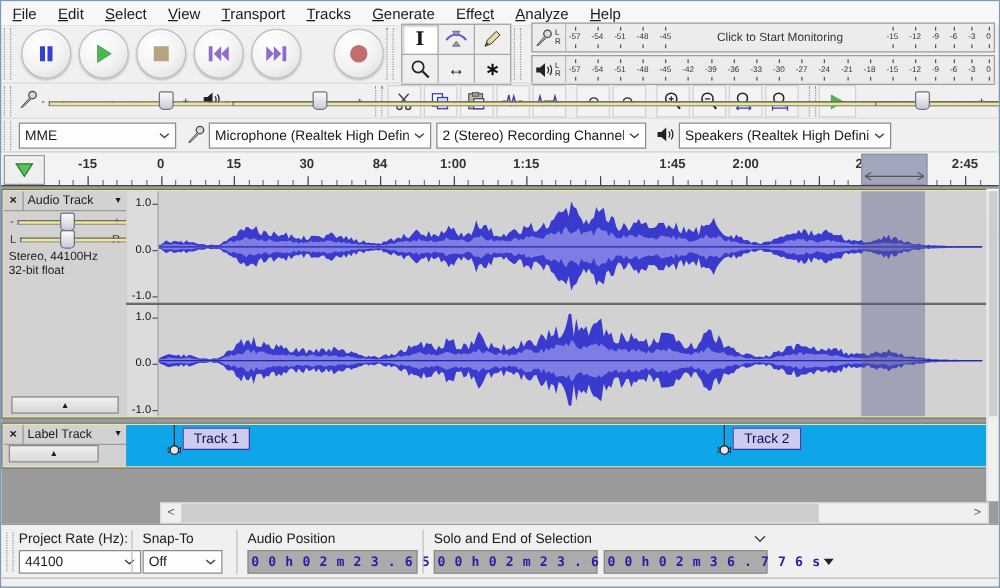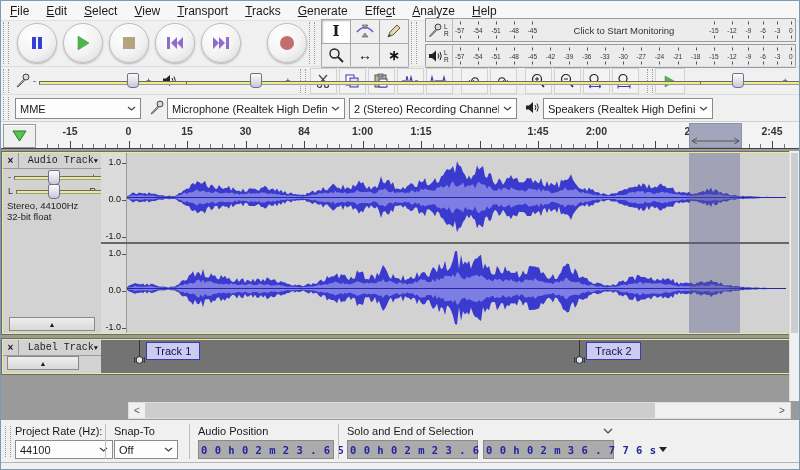--- a/index.html
+++ b/index.html
@@ -75,21 +75,21 @@
   
   .trackarea{position:absolute;left:0;top:147px;width:100%;height:271px;background:#9a9a9a;border-top:1px solid #444;}
   .track{position:absolute;left:0;width:790px;border:1px solid #6b6b6b;
          box-shadow:inset 0 0 0 1px #eeea86;background:#d2d2d2;box-sizing:border-box;}
   .audio-track{top:2px;height:184px;}
   .label-track{top:189px;height:37px;}
   .tcp{position:absolute;left:1px;top:1px;bottom:1px;width:98px;background:#d2d2d2;border-right:1px solid #8a8a8a;font-size:10px;}
   .tcp-head{display:flex;height:15px;border-bottom:1px solid #9a9a9a;align-items:stretch;}
   .tcp-x{width:15px;border-right:1px solid #9a9a9a;display:flex;align-items:center;justify-content:center;
          font-size:10px;font-weight:bold;cursor:pointer;}
-  .tcp-title{flex:1;display:flex;align-items:center;justify-content:flex-end;padding:0 3px;cursor:pointer;font-size:10px;font-family:Liberation Mono, monospace;}
+  .tcp-title{flex:1;display:flex;align-items:center;justify-content:space-between;padding:0 3px;cursor:pointer;font-size:10px;}
   .tcp-title .dd{font-size:7px;}
   .ms-row{display:flex;gap:2px;padding:1px 2px;}
   .msbtn{flex:1;height:13px;border:1px solid #8a8a8a;background:linear-gradient(#efefef,#d8d8d8);
          display:flex;align-items:center;justify-content:center;font-size:9.5px;cursor:pointer;}
   .tcp-sliderrow{display:flex;align-items:center;padding:2px 2px 0 2px;}
   .tcp-sliderrow .slider{flex:1;height:12px;}
   .tcp-info{padding:3px 0 0 4px;font-size:9.5px;line-height:11px;color:#222;}
   .collapse-btn{position:absolute;left:6px;bottom:2px;width:84px;height:12px;border:1px solid #8a8a8a;
                 background:linear-gradient(#efefef,#d8d8d8);display:flex;align-items:center;justify-content:center;
                 font-size:7px;cursor:pointer;}
@@ -97,21 +97,21 @@
   
   .channels{position:absolute;left:99px;top:1px;bottom:1px;right:1px;display:flex;flex-direction:column;}
   .channel{height:89px;display:flex;position:relative;}
   .chdiv{height:3px;background:#9a9a9a;border-top:1px solid #666;border-bottom:1px solid #666;}
   .vruler{width:28px;background:#dcdcdc;border-right:1px solid #9a9a9a;position:relative;font-size:9px;color:#111;}
   .vruler span{position:absolute;right:5px;}
   .vruler span::after{content:"";position:absolute;right:-5px;top:55%;width:4px;height:1px;background:#555;}
   .wavebox{flex:1;position:relative;background:#d2d2d2;cursor:text;}
   .wave-sel{position:absolute;top:1px;bottom:1px;background:rgba(88,90,140,.40);pointer-events:none;}
   
-  .label-content{position:absolute;left:99px;top:1px;right:1px;bottom:1px;background:#737373;}
+  .label-content{position:absolute;left:99px;top:1px;right:1px;bottom:1px;background:#0ea5e9;}
   .lstem{position:absolute;top:0;width:1px;height:22px;background:#333;}
   .lbox{position:absolute;top:2px;height:16px;background:#ccccf0;border:1px solid #3b3bab;color:#101050;
         font-size:11px;display:flex;align-items:center;padding:0 8px;cursor:pointer;}
   .lflag{position:absolute;top:13px;}
   
   .hscroll{position:absolute;left:127px;top:253px;width:663px;height:17px;background:#f0f0f0;
            display:flex;align-items:stretch;border:1px solid #dcdcdc;box-sizing:border-box;}
   .harrow{width:16px;display:flex;align-items:center;justify-content:center;color:#555;font-size:10px;cursor:pointer;}
   .htrack{flex:1;position:relative;}
   .hthumb{position:absolute;left:0;top:0;bottom:0;width:510px;background:#cdcdcd;cursor:pointer;}

